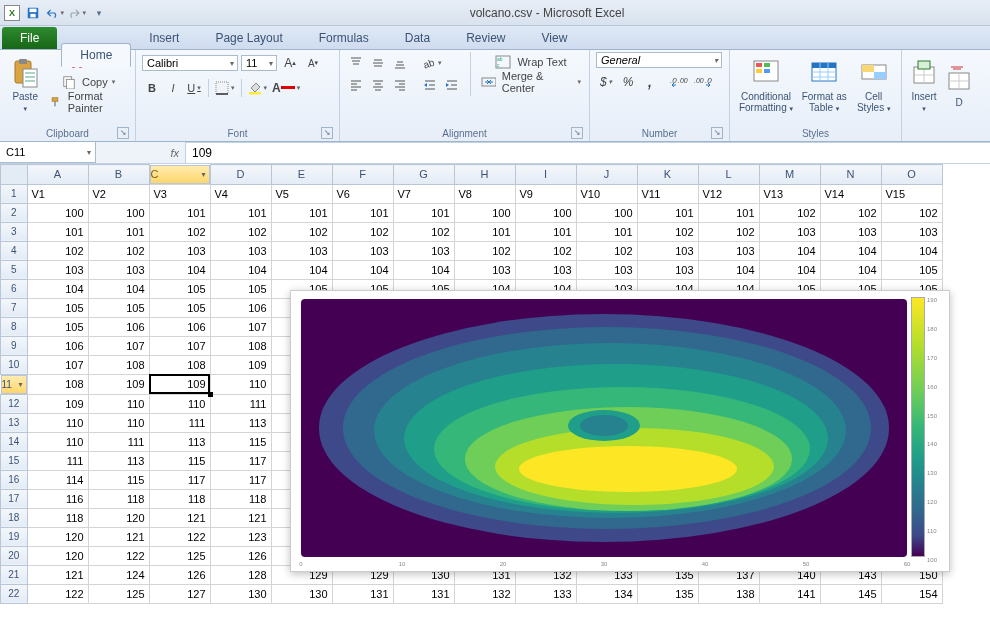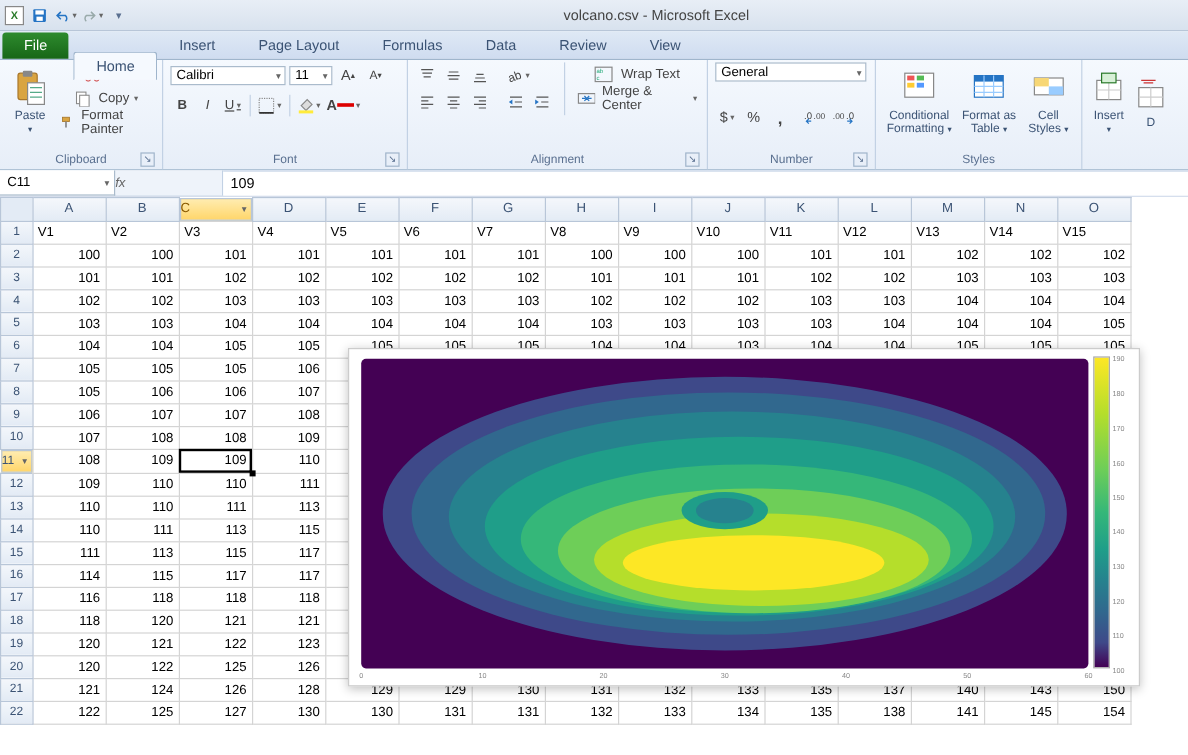--- a/index.html
+++ b/index.html
@@ -32,21 +32,21 @@
   .smbtn { min-width:20px; height:20px; display:flex; align-items:center; justify-content:center; cursor:pointer; border-radius:2px; padding:0 2px; color:#444; }
   .col3 { display:flex; flex-direction:column; gap:0; }
   .sel { height:16px; border:1px solid #abc; background:#fff; font-size:11px; padding:0 16px 0 4px; position:relative; display:flex; align-items:center; cursor:pointer; }
   .sel::after { content:"▾"; position:absolute; right:3px; font-size:8px; color:#666; }
   .dd::after { content:"▾"; font-size:7px; color:#666; margin-left:2px; }
 
   
   .fxbar { height:22px; display:flex; align-items:stretch; border-bottom:1px solid #c2d1e4; background:#eef3fa; }
   .namebox { width:96px; border:1px solid #abc; border-top:none; border-left:none; background:#fff; display:flex; align-items:center; padding:0 6px; font-size:11px; position:relative; }
   .namebox::after{content:"▾"; position:absolute; right:4px; font-size:8px; color:#666;}
-  .fx-icons { width:90px; display:flex; align-items:center; gap:6px; padding-right:6px; color:#888; border-right:1px solid #c2d1e4; }
+  .fx-icons { width:90px; display:flex; align-items:center; justify-content:flex-end; gap:6px; padding-right:6px; color:#888; border-right:1px solid #c2d1e4; }
   .fx-input { flex:1; background:#fff; padding:0 6px; display:flex; align-items:center; font-size:12px; border-top:1px solid #c2d1e4; }
 
   
   .grid-wrap { position:relative; height:465px; overflow:hidden; background:#fff; }
   table.grid { border-collapse:collapse; table-layout:fixed; font-size:11px; }
   table.grid th, table.grid td { border:1px solid #d4d4d4; height:19px; padding:0; }
   table.grid thead th { background:linear-gradient(#f4f7fb,#e3ebf5); color:#3b5374; font-weight:normal; text-align:center; font-size:11px; border-color:#b8c6d8; }
   table.grid thead th.corner { width:26px; background:#e3ebf5; }
   table.grid tbody th.rowhdr { width:26px; background:linear-gradient(#f4f7fb,#e3ebf5); color:#3b5374; font-weight:normal; text-align:center; font-size:10px; border-color:#b8c6d8; }
   table.grid td { text-align:right; padding-right:4px; }
@@ -277,21 +277,21 @@
               <path d="M4 7 L7 7 M6 5 L8 7 L6 9 M12 7 L9 7 M10 5 L8 7 L10 9" stroke="#2574c4" fill="none"></path>
             </svg>
             <span style="margin-left:4px">Merge &amp; Center</span>
           </div>
       </div>
     </div>
     <div class="group-label"><span>Alignment</span><span class="dialog-launch">↘</span></div>
   </div>
 
   <div class="group" style="width:140px">
-    <div class="group-body" style="flex-direction:column;gap:19px;">
+    <div class="group-body" style="flex-direction:column;gap:3px;font-style:italic;">
       <div class="sel" style="width:126px">General</div>
       <div class="smrow">
         <div class="smbtn dd" style="font-size:12px">$</div>
         <div class="smbtn" style="font-size:12px">%</div>
         <div class="smbtn" style="font-size:14px;font-weight:bold">,</div>
         <div style="width:4px"></div>
         <div class="smbtn">
             <svg width="18" height="14">
               <text x="0" y="8" font-size="8" fill="#444">.0</text>
               <text x="8" y="8" font-size="7" fill="#444">.00</text>

